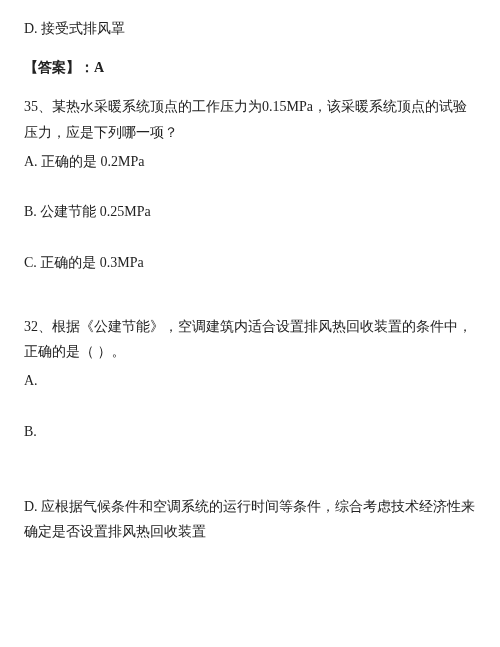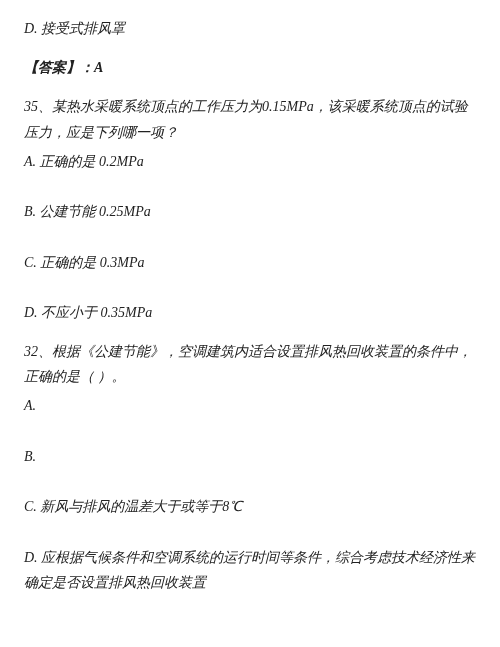--- a/index.html
+++ b/index.html
@@ -25,21 +25,20 @@
     .question-text {
       margin-bottom: 4px;
       text-indent: 0;
     }
     .option-line {
       margin-left: 0;
       display: block;
     }
     .section {
       margin-bottom: 14px;
-      font-style: italic;
     }
   </style>
 </head>
 <body>
 
 <div>
 
   <div class="section">
     <span class="option-line">D. 接受式排风罩</span>
   </div>
@@ -47,28 +46,27 @@
   <div class="section">
     <div class="answer-line">【答案】：A</div>
   </div>
 
   <div class="section">
     <div class="question-text">35、某热水采暖系统顶点的工作压力为0.15MPa，该采暖系统顶点的试验压力，应是下列哪一项？</div>
     <div>
       <span class="option-line">A. 正确的是 0.2MPa</span><br>
       <span class="option-line">B. 公建节能 0.25MPa</span><br>
       <span class="option-line">C. 正确的是 0.3MPa</span><br>
-      <span class="option-line">D. 不应小于 0.35MPa</span>
     </div>
   </div>
 
 
   <div class="section">
     <div class="question-text">32、根据《公建节能》，空调建筑内适合设置排风热回收装置的条件中，正确的是（ ）。</div>
     <div>
       <span class="option-line">A.</span><br>
       <span class="option-line">B.</span><br>
-      <span class="option-line">C. 新风与排风的温差大于或等于8℃</span><br>
+      <br>
       <span class="option-line">D. 应根据气候条件和空调系统的运行时间等条件，综合考虑技术经济性来确定是否设置排风热回收装置</span>
     </div>
   </div>
 
 </div>
 
 </body></html>

